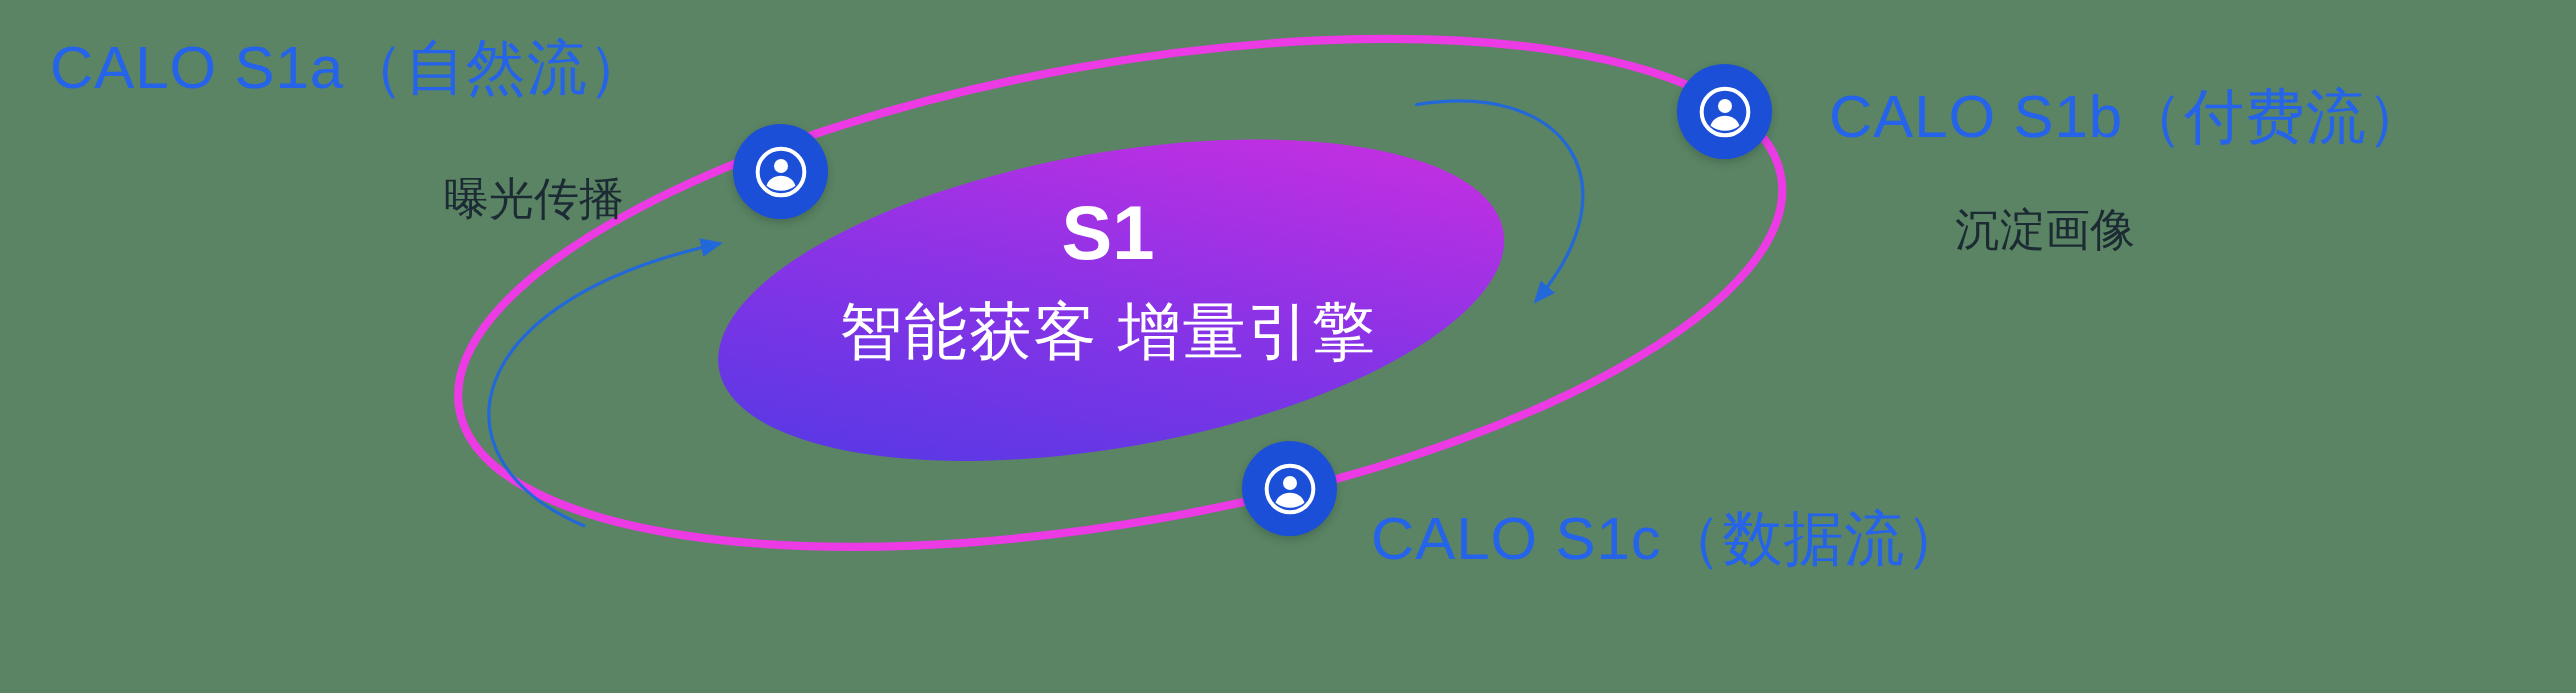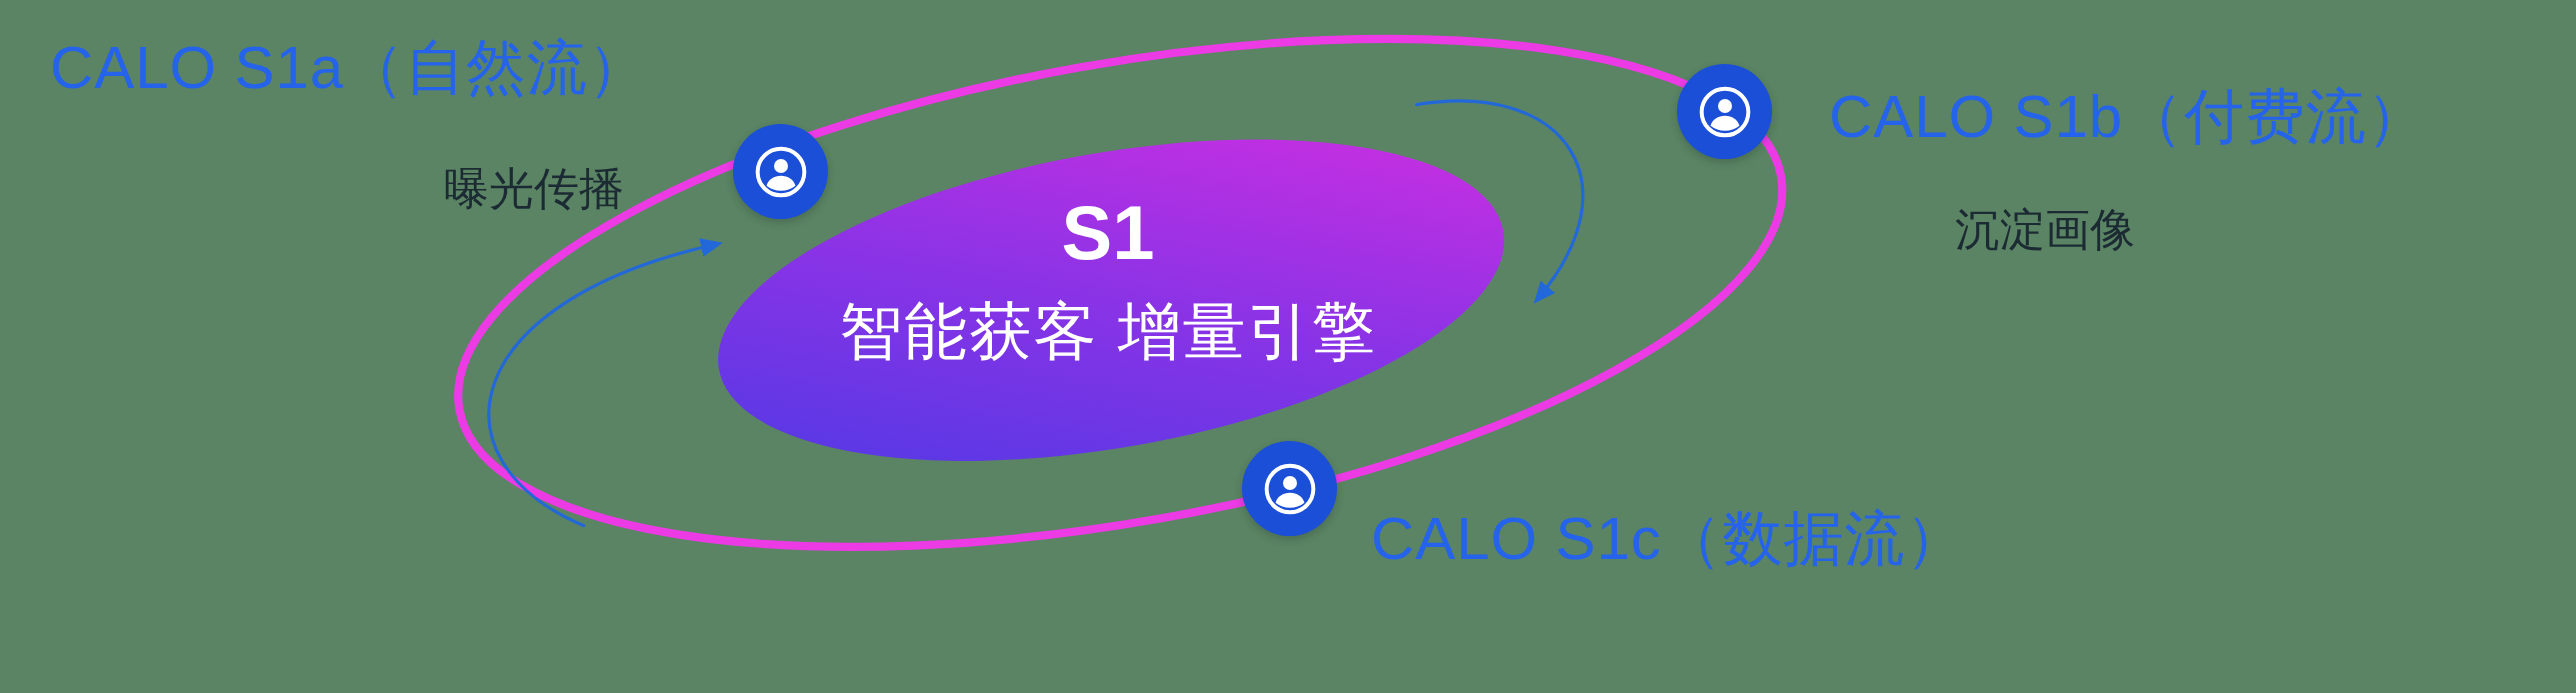--- a/index.html
+++ b/index.html
@@ -62,21 +62,21 @@
   }
   .sub-label {
     position: absolute;
     color: var(--sublabel-dark, #1c2b33);
     font-size: 45px;
     font-weight: 500;
     white-space: nowrap;
     line-height: 1.1;
   }
   .label-a { left: 50px;   top: 35px; }
-  .sub-a   { left: 444px;  top: 164px; }
+  .sub-a   { left: 444px;  top: 174px; }
   .label-b { left: 1829px; top: 84px; }
   .sub-b   { left: 1955px; top: 205px; }
   .label-c { left: 1371px; top: 491px; margin-top: 15px; }
   .sub-c   { left: 1426px; top: 606px; }
 
   .center-label {
     position: absolute;
     left: 1108px;
     top: 189px;
     transform: translateX(-50%);

